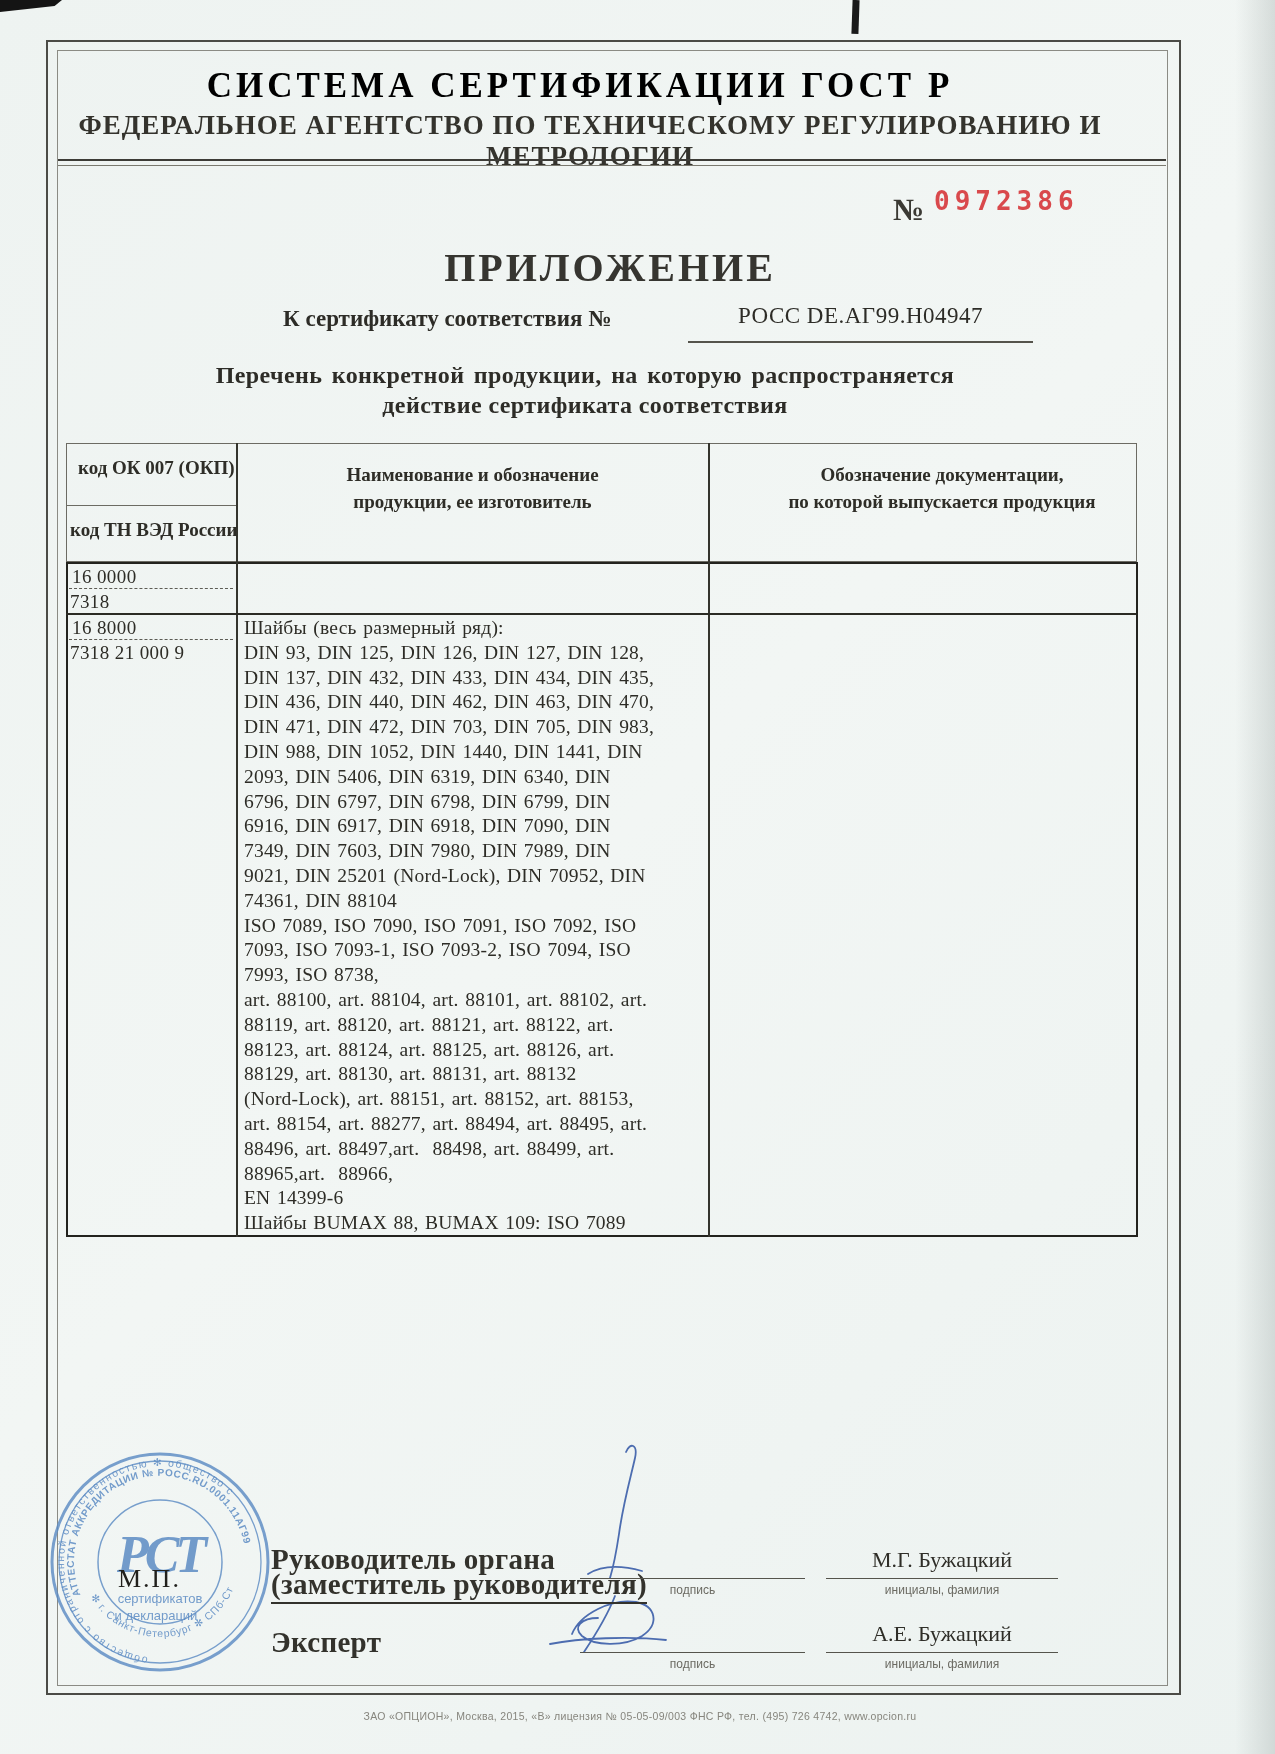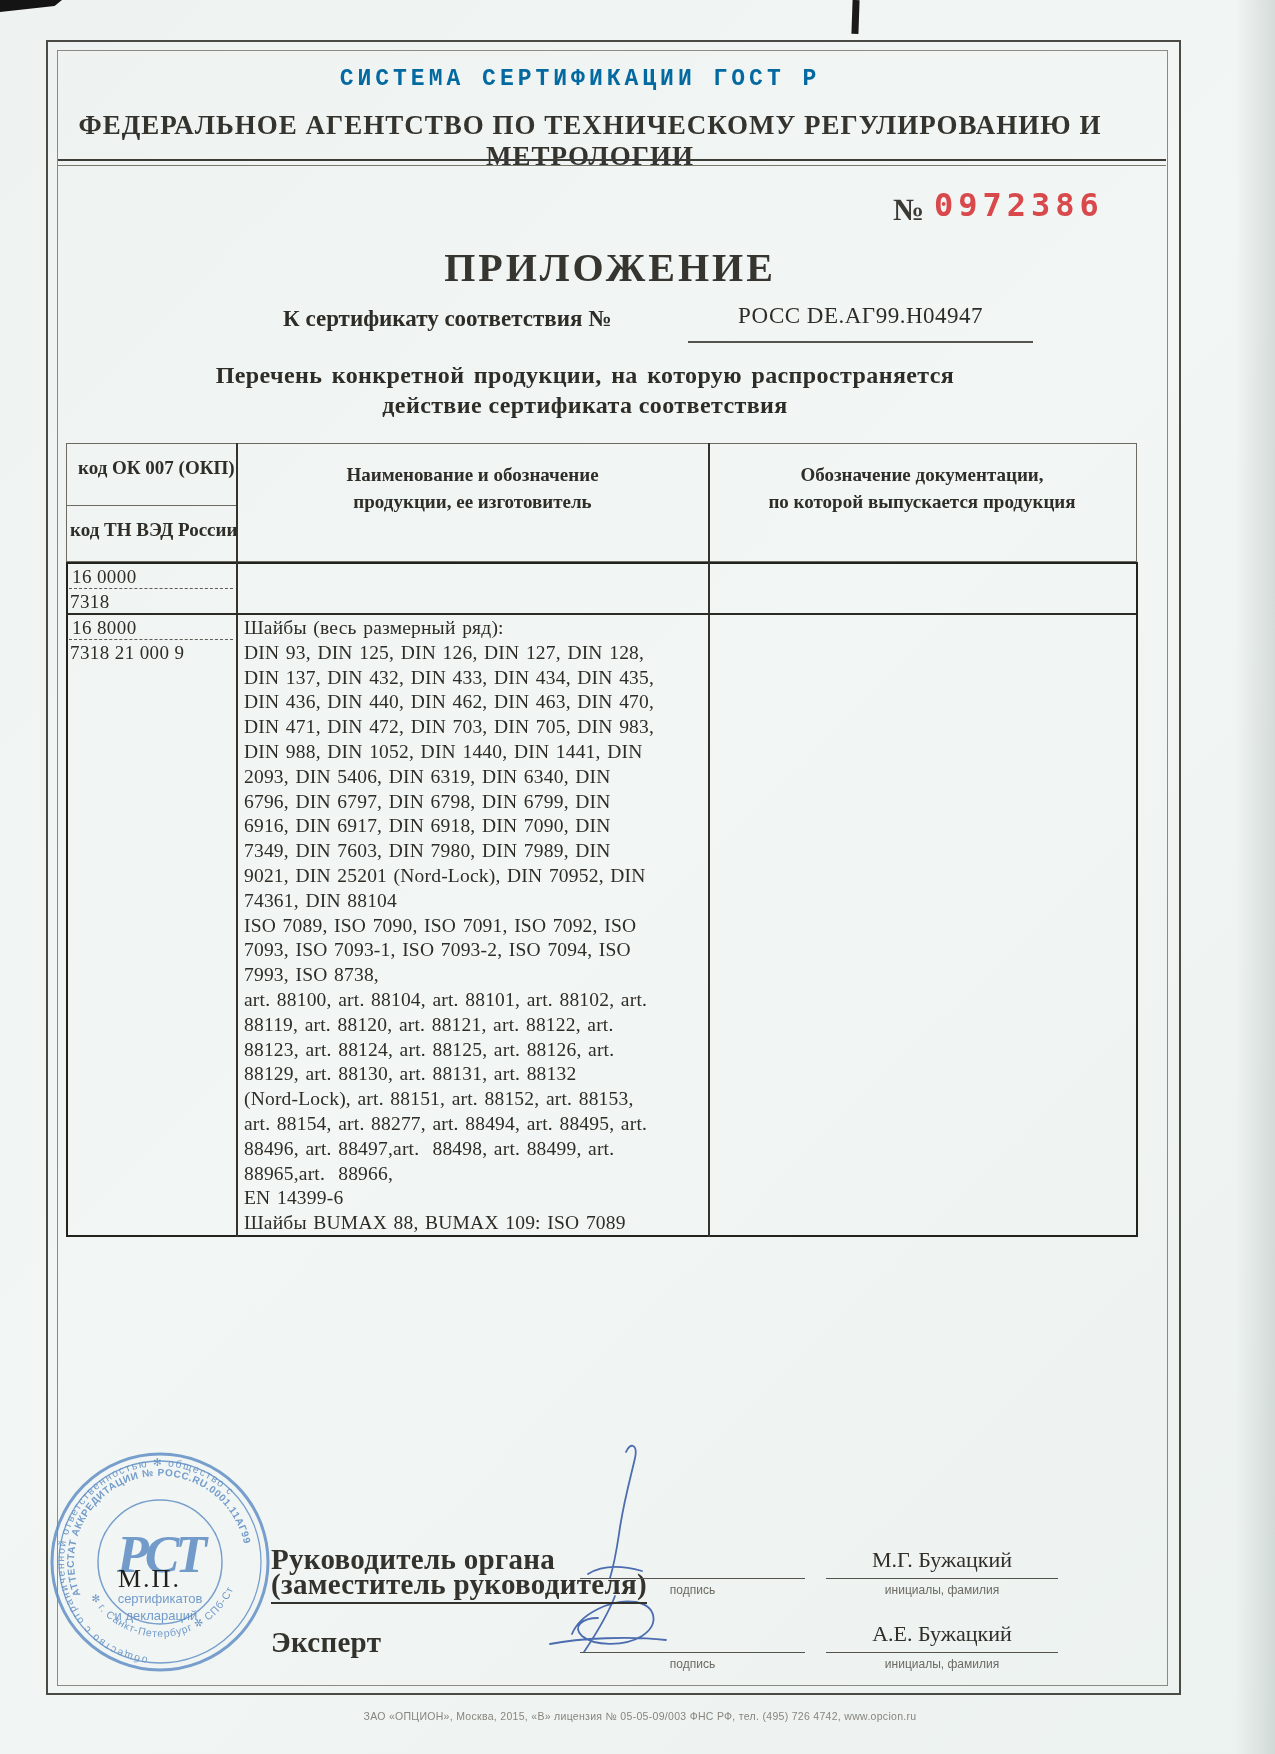--- a/index.html
+++ b/index.html
@@ -11,43 +11,43 @@
   .abs{position:absolute;}
   .ctr{text-align:center;}
   .b{font-weight:bold;}
   .pre{white-space:pre;}
   
   .frame-outer{left:46px;top:40px;width:1131px;height:1651px;border:2px solid #4b4b46;}
   .frame-inner{left:57px;top:50px;width:1109px;height:1634px;border:1px solid #8b8b84;}
   .hdr-rule-a{left:58px;top:159px;width:1108px;border-top:2px solid #3d3c37;}
   .hdr-rule-b{left:58px;top:165px;width:1108px;border-top:1px solid #7a796f;}
   
-  .sys-title{left:60px;top:66px;width:1040px;font-size:23px;letter-spacing:4px;color:#0369a1;font-family:Liberation Mono, monospace;}
+  .sys-title{left:60px;top:66px;width:1040px;font-size:35px;letter-spacing:4px;color:#000000;}
   .agency{left:40px;top:110px;width:1100px;font-size:27px;letter-spacing:1px;color:#34332d;}
   
   .num-sign{left:893px;top:192px;font-size:31px;color:#3b3a34;}
-  .num-digits{left:934px;top:186px;font-family:"DejaVu Sans Mono",monospace;font-size:32px;font-weight:bold;letter-spacing:5px;color:#d9494c;}
+  .num-digits{left:934px;top:186px;font-family:"DejaVu Sans Mono",monospace;font-size:26px;font-weight:bold;letter-spacing:5px;color:#d9494c;}
   
   .title{left:100px;top:244px;width:1020px;font-size:40px;letter-spacing:3px;color:#363530;}
   .subtitle-prefix{left:283px;top:306px;font-size:23px;font-weight:600;}
   .cert-id{left:688px;top:303px;width:345px;font-size:23px;border-bottom:2px solid #55544c;padding-bottom:12px;letter-spacing:.5px;}
   .purpose1{left:75px;top:362px;width:1020px;font-size:24px;letter-spacing:.4px;word-spacing:3px;}
   .purpose2{left:75px;top:392px;width:1020px;font-size:24px;letter-spacing:.4px;}
   
   .tbl-head-box{left:66px;top:443px;width:1069px;height:117px;border:1.5px solid #6c6b63;}
   .tbl-body-box{left:66px;top:562px;width:1068px;height:671px;border:2.5px solid #23231e;}
   .tbl-v1{left:236px;top:443px;height:794px;border-left:2px solid #34342d;}
   .tbl-v2{left:708px;top:443px;height:794px;border-left:2px solid #34342d;}
   .tbl-col1-split{left:67px;top:505px;width:169px;border-top:1.5px solid #6c6b63;}
   .tbl-row-split{left:66px;top:613px;width:1070px;border-top:2px solid #2b2b24;}
   .th{font-size:19px;font-weight:bold;color:#2e2d27;}
   .h-okp{left:78px;top:457px;}
   .h-tnved{left:70px;top:519px;}
   .h-col2{left:239px;top:461px;width:467px;line-height:27px;}
-  .h-col3{left:710px;top:461px;width:424px;line-height:27px;}
+  .h-col3{left:710px;top:461px;width:424px;line-height:27px;padding-left:20px;}
   .code{font-size:19px;color:#2d2c26;letter-spacing:.4px;}
   .r1-okp{left:72px;top:566px;}
   .r1-tnved{left:70px;top:591px;}
   .r2-okp{left:72px;top:617px;}
   .r2-tnved{left:70px;top:642px;}
   .dash{border-top:1.6px dashed #5d5c55;width:164px;left:69px;}
   .dash1{top:588px;}
   .dash2{top:639px;}
   .product{left:244px;top:616px;width:478px;font-size:19.5px;line-height:24.8px;color:#2d2c26;letter-spacing:.2px;word-spacing:1.5px;}
   

